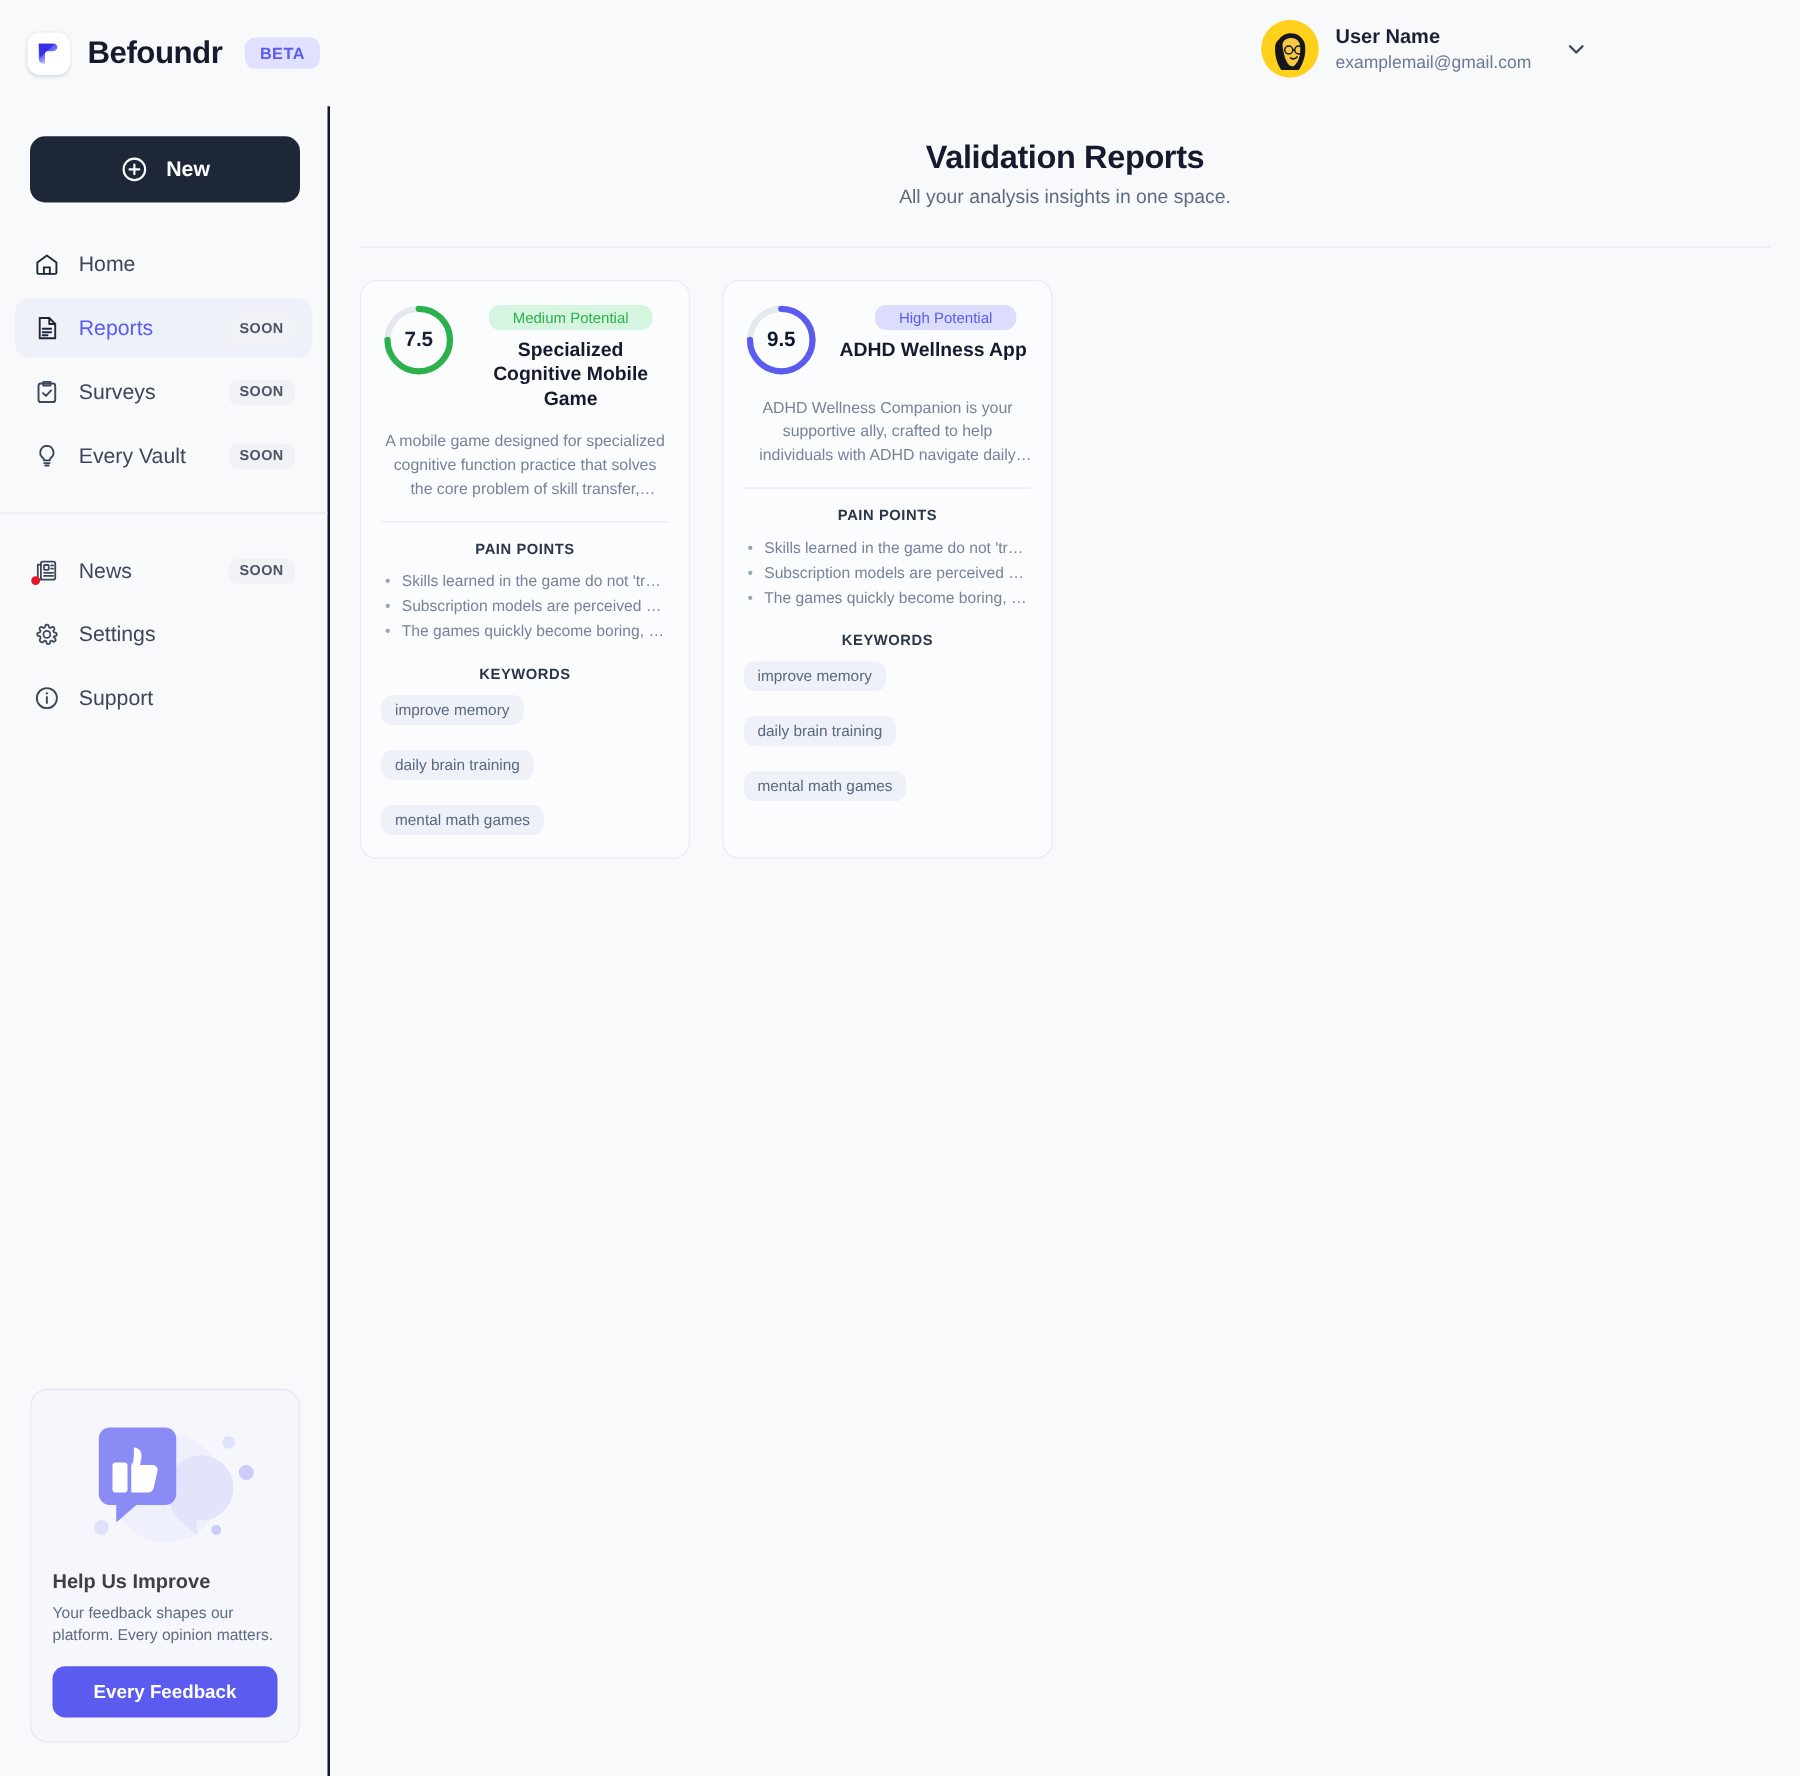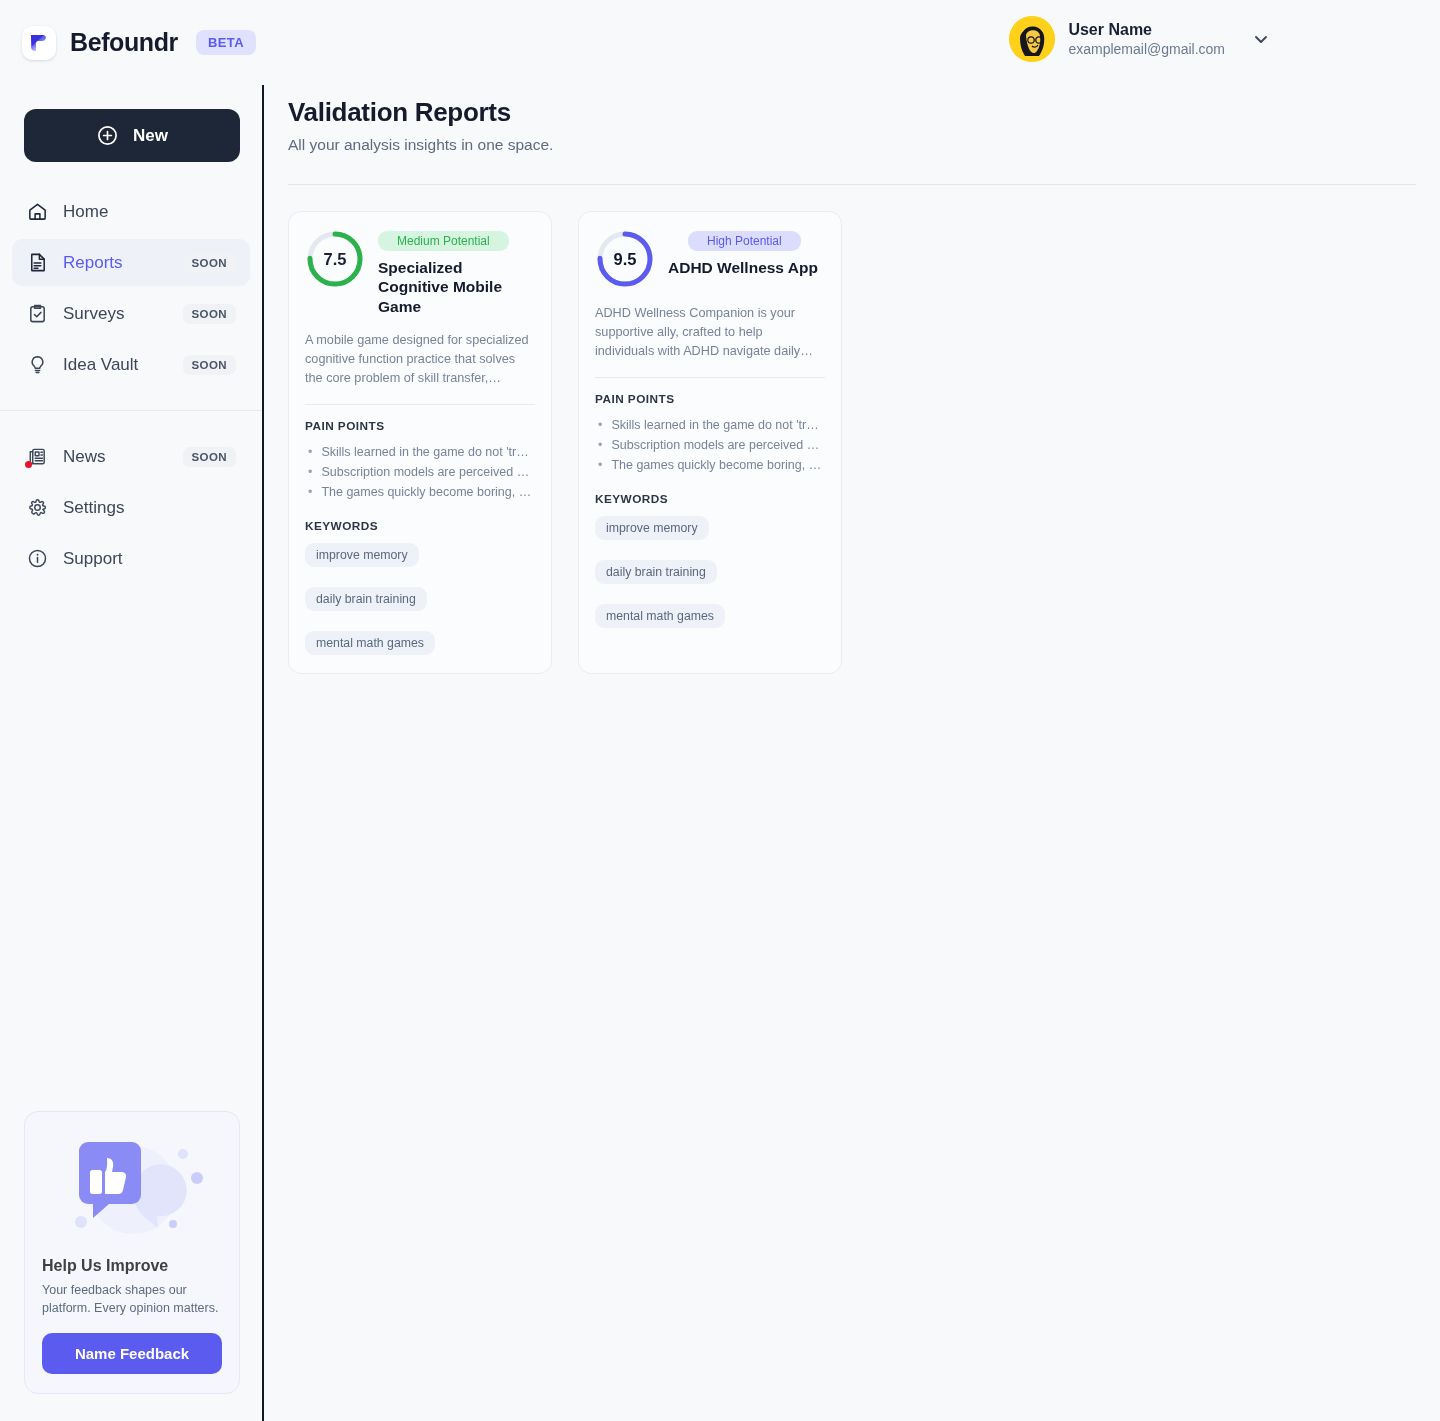--- a/index.html
+++ b/index.html
@@ -93,21 +93,21 @@
   .fb-art { height: 125px; display: flex; align-items: center; justify-content: center; }
   .fb-title { font-size: 16px; font-weight: 700; color: #404040; margin-top: 2px; }
   .fb-desc { font-size: 12.5px; color: #5e6b80; line-height: 1.45; margin-top: 6px; }
   .fb-btn {
     margin-top: 16px; width: 100%; height: 41px; border: none; border-radius: 10px;
     background: #5b5bf0; color: #fff; font-size: 15px; font-weight: 600;
     font-family: inherit; cursor: pointer;
   }
 
   
-  .main { position: absolute; top: 73px; left: 264px; width: 1176px; height: 1336px; padding: 24px 24px 0 24px; }
+  .main { position: absolute; top: 86px; left: 264px; width: 1176px; height: 1336px; padding: 24px 24px 0 24px; text-align: center; }
   .page-title { font-size: 26px; font-weight: 700; color: #151a2d; letter-spacing: -.3px; }
   .page-sub { font-size: 15.5px; color: #5e6b80; margin-top: 8px; }
   .hr { height: 1px; background: #e2e8f0; margin-top: 30px; }
 
   .cards { display: flex; gap: 26px; margin-top: 26px; }
   .card {
     width: 264px; background: #fbfcfe;
     border: 1px solid #e8edf4; border-radius: 13px;
     padding: 17px 16px 18px 16px;
   }
@@ -235,21 +235,21 @@
       <span class="soon">SOON</span>
     </div>
 
     <div class="nav-item">
       <span class="ico">
         <svg width="21" height="21" viewBox="0 0 22 22" fill="none" stroke="#3d4759" stroke-width="1.6" stroke-linejoin="round" stroke-linecap="round">
           <path d="M11 2.8 a5.6 5.6 0 0 1 3.4 10 c-.7.6-1 1.3-1 2.2 h-4.8 c0-.9-.3-1.6-1-2.2 A5.6 5.6 0 0 1 11 2.8 Z"></path>
           <path d="M8.8 17.4 h4.4 M9.6 19.4 h2.8"></path>
         </svg>
       </span>
-      <span class="nav-label">Idea Vault</span>
+      <span class="nav-label">Every Vault</span>
       <span class="soon">SOON</span>
     </div>
   </div>
 
   <div class="nav-sep"></div>
 
   <div class="nav" style="margin-top:0">
 
     <div class="nav-item">
       <span class="ico" style="position:relative">
@@ -298,21 +298,21 @@
         <circle cx="116" cy="92" r="4" fill="#c9cdf8"></circle>
         <path d="M78 62 a26 26 0 1 1 22 22 l1 12 -11 -9 a26 26 0 0 1 -12 -25 Z" fill="#e1e4fb"></path>
         <rect x="22" y="10" width="62" height="62" rx="9" fill="#8b8bf5"></rect>
         <path d="M36 72 L36 86 L52 72 Z" fill="#8b8bf5"></path>
         <path d="M50 26 c5 0 7 4 6 9 l-1 5 h10 a4 4 0 0 1 4 5 l-3 13 a5 5 0 0 1 -5 4 H48 V40 c3 -2 2 -14 2 -14 Z" fill="#ffffff"></path>
         <rect x="33" y="38" width="12" height="24" rx="2.5" fill="#ffffff"></rect>
       </svg>
     </div>
     <div class="fb-title">Help Us Improve</div>
     <div class="fb-desc">Your feedback shapes our platform. Every opinion matters.</div>
-    <button class="fb-btn">Name Feedback</button>
+    <button class="fb-btn">Every Feedback</button>
   </div>
 </div>
 
 <div class="main">
   <h1 class="page-title">Validation Reports</h1>
   <div class="page-sub">All your analysis insights in one space.</div>
   <div class="hr"></div>
 
   <div class="cards" id="cards-container">
   <div class="card">

